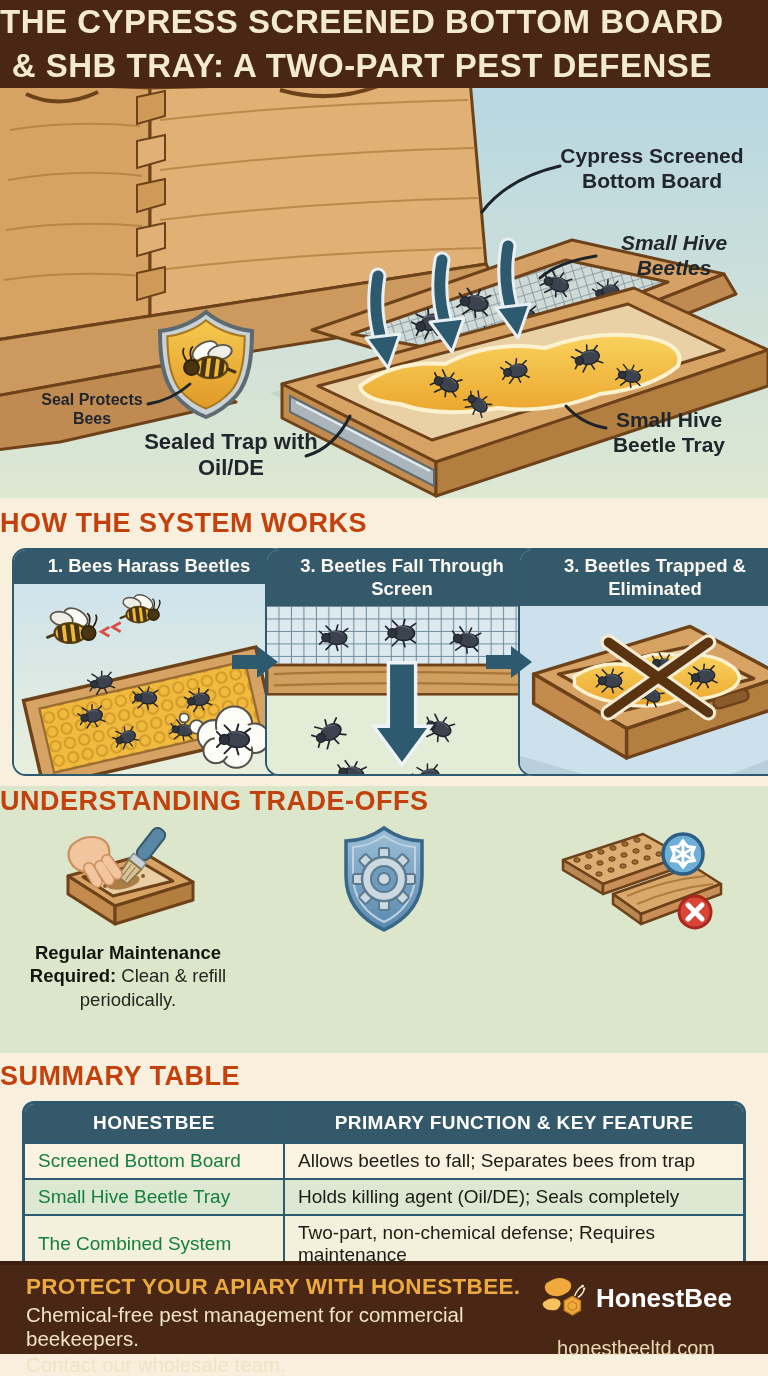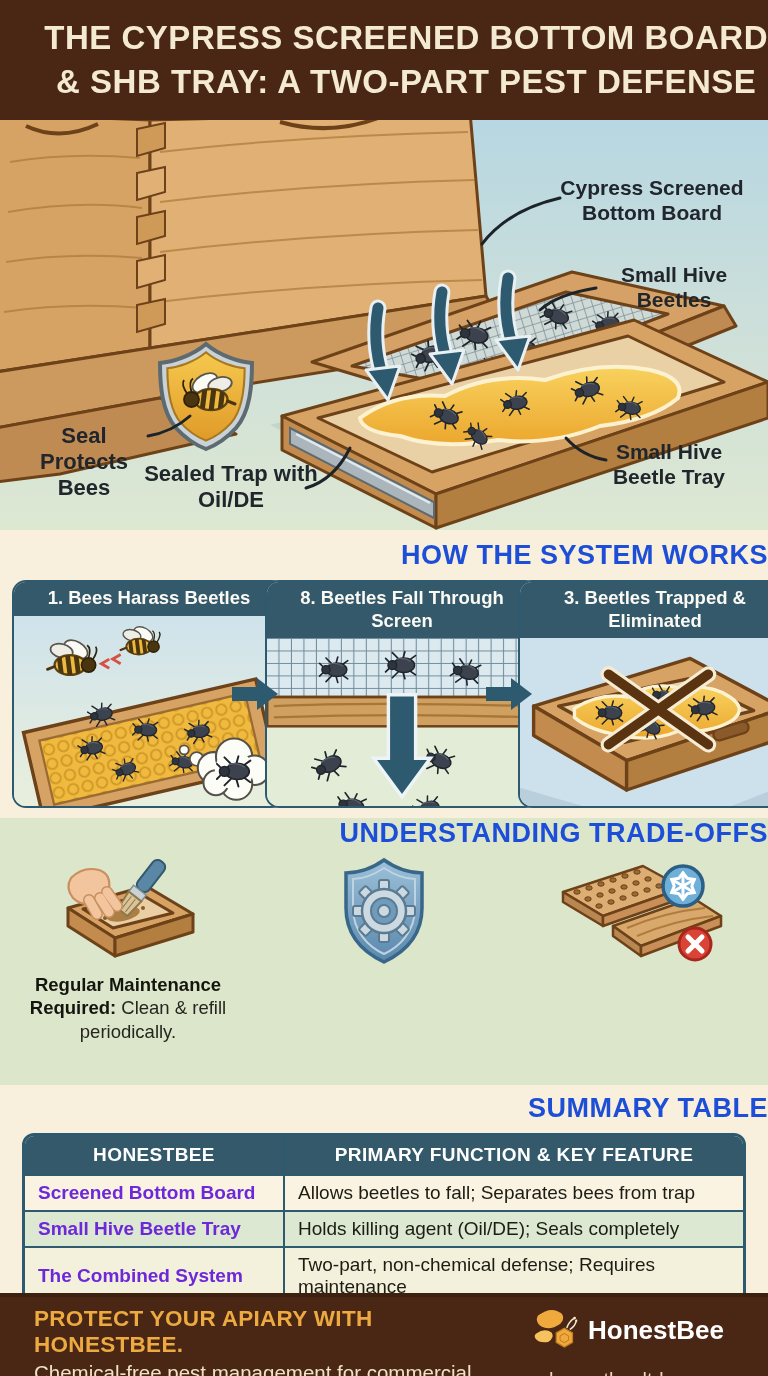--- a/index.html
+++ b/index.html
@@ -1,35 +1,35 @@
 <!DOCTYPE html>
 <html><head>
 <meta charset="utf-8">
 <style>
   html,body{margin:0;padding:0;}
   body{width:768px;background:#f8efdc;font-family:"Liberation Sans",sans-serif;}
   .page{position:relative;width:768px;height:1376px;overflow:hidden;background:#f8efdc;}
 
   
-  .hdr{height:120px;background:#4a2715;display:flex;align-items:center;justify-content:flex-end;}
+  .hdr{height:88px;background:#4a2715;display:flex;align-items:center;justify-content:flex-start;}
   .hdr-title{text-align:center;color:#f4ead2;font-weight:bold;font-size:33px;line-height:1.34;letter-spacing:.5px;}
 
   
   .hero{position:relative;height:410px;}
   .hero svg{display:block;}
   .lbl{position:absolute;font-weight:bold;color:#20262c;font-size:21px;line-height:1.18;text-align:center;}
   .lbl-bottom-board{left:553px;top:56px;width:198px;text-align:center;}
-  .lbl-beetles{left:598px;top:143px;width:152px;}
-  .lbl-seal{left:30px;top:303px;width:108px;font-size:22px;}
+  .lbl-beetles{left:598px;top:143px;width:152px;font-style:italic;}
+  .lbl-seal{left:38px;top:303px;width:108px;font-size:16px;}
   .lbl-trap{left:140px;top:341px;width:182px;font-size:22px;}
   .lbl-tray{left:586px;top:320px;width:166px;}
 
   
   .how{height:288px;background:#f8efdc;padding-top:10px;box-sizing:border-box;position:relative;}
-  .sec-head{margin:0;text-align:right;color:#1d4ed8;font-size:27px;font-weight:bold;letter-spacing:.5px;}
+  .sec-head{margin:0;text-align:left;color:#c2410c;font-size:27px;font-weight:bold;letter-spacing:.5px;}
   .panels{position:relative;margin-top:9px;height:228px;}
   .panel{position:absolute;top:0;width:274px;height:228px;border:2.5px solid #2e5a70;border-radius:14px;overflow:hidden;background:#e7eef0;display:flex;flex-direction:column;box-sizing:border-box;}
   .panel1{left:12px;} .panel2{left:265px;} .panel3{left:518px;}
   .panel-hdr{background:#33596b;color:#fbf9f3;font-weight:bold;font-size:18.5px;text-align:center;padding:5px 4px 6px;line-height:1.22;}
   .panel-body{flex:1;}
   .panel-body svg{width:100%;height:100%;display:block;}
   .flow-arrow{position:absolute;top:98px;width:46px;height:32px;z-index:5;}
   .fa1{left:232px;} .fa2{left:486px;}
 
   
@@ -40,25 +40,25 @@
   .trade-text{font-size:18.5px;color:#26261f;line-height:1.26;margin:4px 0 0;}
   .trade-text b{color:#15150f;}
 
   
   .summary{height:208px;background:#f8efdc;padding-top:8px;box-sizing:border-box;}
   .tbl-wrap{margin:9px 22px 0;border:3px solid #2e5a70;border-radius:12px;overflow:hidden;background:#faf3e1;}
   table.sum{width:100%;border-collapse:collapse;font-size:19px;color:#1c1c14;}
   table.sum th{background:#33596b;color:#ffffff;font-weight:bold;padding:8px 6px;font-size:19px;letter-spacing:.4px;border:0;}
   table.sum td{border-top:2.5px solid #2e5a70;padding:6px 13px;}
   table.sum th + th, table.sum td + td{border-left:2.5px solid #2e5a70;}
-  td.comp{font-weight:bold;width:232px;color:#6d28d9;}
+  td.comp{font-weight:normal;width:232px;color:#15803d;}
   tr.r1{background:#faf3e1;} tr.r2{background:#dce8d1;} tr.r3{background:#f3f0db;}
 
   
-  .footer{height:93px;background:#4a2715;border-top:4px solid #3c2110;box-sizing:border-box;display:flex;padding:8px 34px 0;}
+  .footer{height:93px;background:#4a2715;border-top:4px solid #3c2110;box-sizing:border-box;display:flex;padding:8px 26px 0;}
   .f-left{flex:1;}
   .f-head{margin:1px 0 3px;color:#ecaa40;font-size:22.5px;font-weight:bold;letter-spacing:.3px;}
   .f-line{margin:0 0 2px;font-size:20.5px;color:#f0e3c6;}
   .f-right{width:212px;text-align:center;padding-top:2px;}
   .brand-row{display:flex;align-items:center;justify-content:center;gap:10px;}
   .brand-name{color:#ffffff;font-size:26px;font-weight:bold;}
   .f-site{margin-top:16px;font-size:20px;color:#ead9b5;}
 </style>
 </head>
 <body>
@@ -279,21 +279,21 @@
               <circle cx="196" cy="148" r="14" fill="#fdfdf8" stroke="#55514a" stroke-width="1.8"></circle>
               <circle cx="178" cy="147" r="11" fill="#fdfdf8" stroke="#55514a" stroke-width="1.8"></circle>
               <circle cx="194" cy="136" r="17" fill="#fdfdf8"></circle>
               <use href="#beetle" transform="translate(195,137) scale(0.95)"></use>
             </g>
           </svg>
         </div>
       </div>
 
       <div class="panel panel2">
-        <div class="panel-hdr">8. Beetles Fall Through Screen</div>
+        <div class="panel-hdr">3. Beetles Fall Through Screen</div>
         <div class="panel-body">
           <svg viewBox="0 0 238 168" preserveAspectRatio="none">
             <rect width="238" height="52" fill="url(#grid2)"></rect>
             <use href="#beetle" transform="translate(60,28) scale(0.8)"></use>
             <use href="#beetle" transform="translate(119,24) scale(0.85)"></use>
             <use href="#beetle" transform="translate(176,30) rotate(10) scale(0.8)"></use>
             <rect y="52" width="238" height="26" fill="#cfa05f" stroke="#6e4218" stroke-width="2.5"></rect>
             <path d="M6,60 Q90,56 232,60 M6,70 Q120,66 232,70" stroke="#a9763a" stroke-width="2" fill="none"></path>
             <rect y="79" width="238" height="89" fill="#e3ecd6"></rect>
             <use href="#beetle" transform="translate(55,112) rotate(-30) scale(0.85)"></use>

